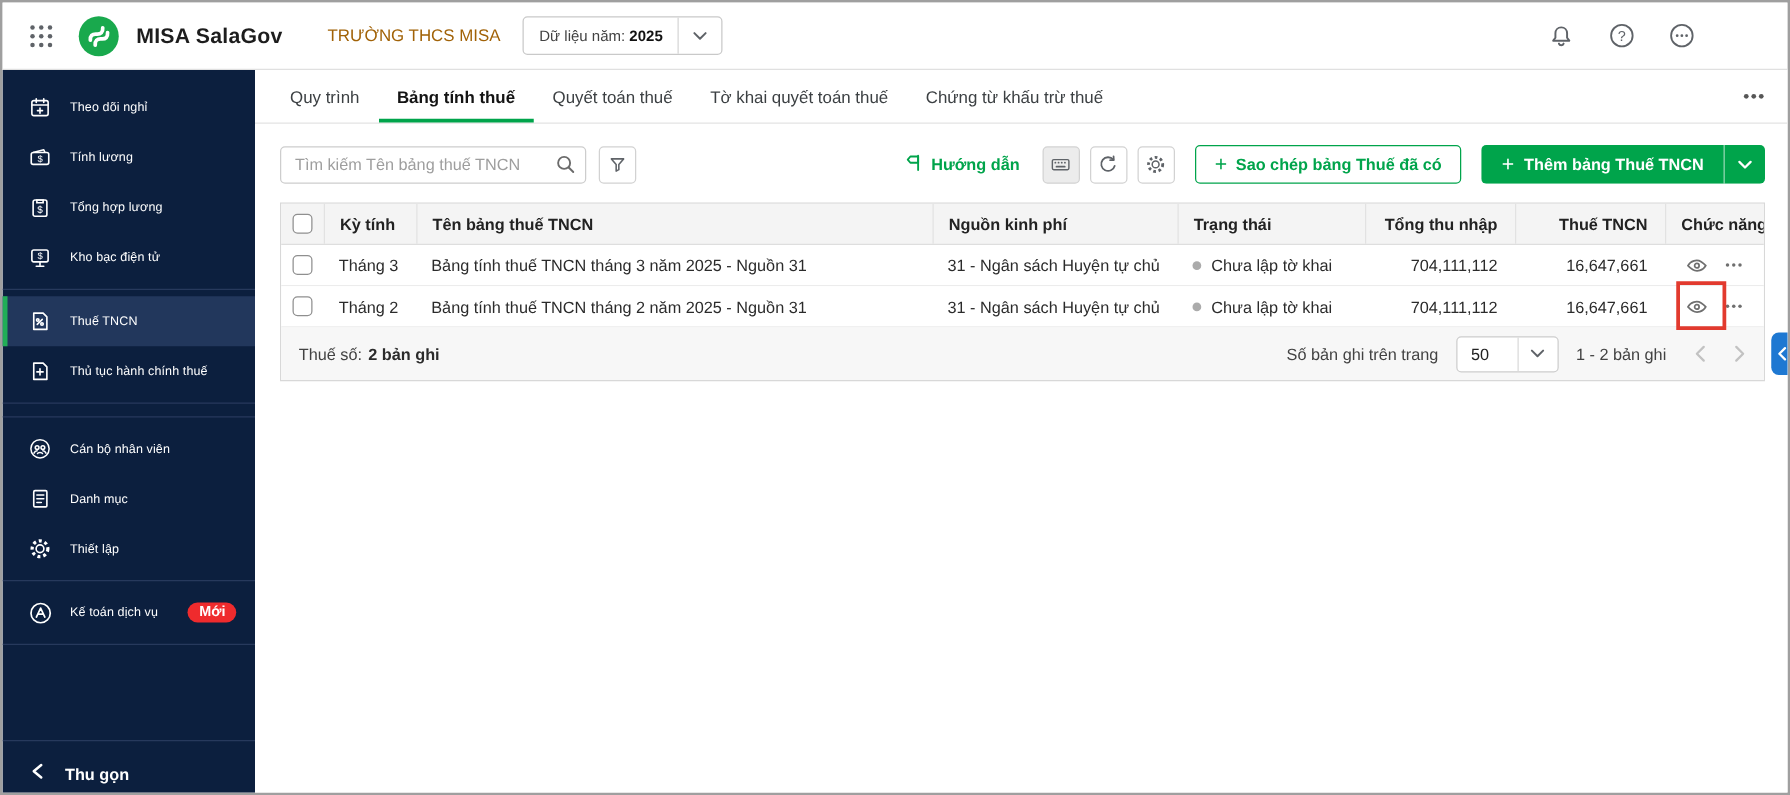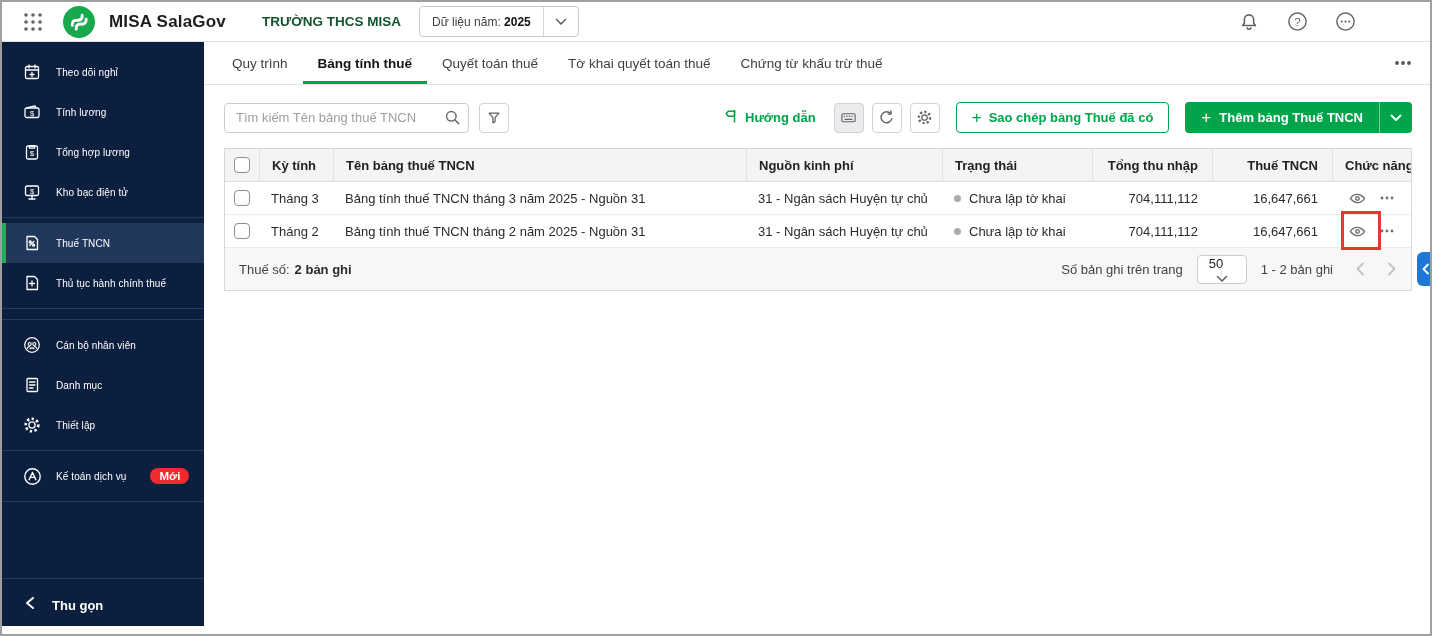--- a/index.html
+++ b/index.html
@@ -5,27 +5,27 @@
   * { margin:0; padding:0; box-sizing:border-box; }
   html,body { background:#e8e8e8; }
   body { font-family:"Liberation Sans","DejaVu Sans",sans-serif; }
   .app {
     position:relative; width:1432px; height:636px; background:#fff;
     border:2px solid #9f9f9f; overflow:hidden;
   }
 
   
   .top-header {
-    height:40px; background:#fff; border-bottom:1px solid #e0e0e0;
+    height:54px; background:#fff; border-bottom:1px solid #e0e0e0;
     display:flex; align-items:center; position:relative; z-index:5;
   }
   .apps-grid { margin-left:19px; width:24px; height:24px; display:flex; align-items:center; justify-content:center; cursor:pointer; }
   .brand-logo { margin-left:17px; width:34px; height:34px; flex:0 0 auto; }
   .app-title { margin-left:13px; font-size:17px; font-weight:700; color:#1d1d1d; letter-spacing:.2px; }
-  .org-name { margin-left:36px; font-size:13.5px; font-weight:700; color:#14532d; }
+  .org-name { margin-left:36px; font-size:13.5px; font-weight:400; color:#a16207; }
   .year-select {
     margin-left:18px; height:31px; border:1px solid #c9c9c9; border-radius:4px;
     display:flex; align-items:center; background:#fff; cursor:pointer;
   }
   .year-select .ys-text { padding:0 12px; font-size:12px; color:#424242; }
   .year-select .ys-text b { color:#111; font-weight:700; }
   .year-select .ys-div { width:1px; height:100%; background:#d6d6d6; }
   .year-select .ys-chev { width:34px; display:flex; align-items:center; justify-content:center; }
   .hdr-right { margin-left:auto; display:flex; align-items:center; gap:26px; padding-right:74px; }
   .hdr-icon { width:22px; height:22px; display:flex; align-items:center; justify-content:center; cursor:pointer; }
@@ -125,21 +125,21 @@
 
   .t-footer {
     background:#f7f7f7; height:42px; display:flex; align-items:center; padding:0 14px;
     font-size:13px; color:#424242;
   }
   .tf-total { display:flex; gap:5px; }
   .tf-total b { color:#2b2b2b; font-weight:700; }
   .tf-right { margin-left:auto; display:flex; align-items:center; gap:14px; }
   .page-size {
     height:29px; background:#fff; border:1px solid #cdcdcd; border-radius:4px;
-    display:flex; align-items:center; cursor:pointer;flex-direction:column;
+    display:flex; align-items:center; cursor:pointer;
   }
   .page-size .ps-val { padding:0 18px 0 11px; font-size:13px; color:#222; min-width:48px; }
   .page-size .ps-div { width:1px; height:100%; background:#dadada; }
   .page-size .ps-chev { width:31px; display:flex; align-items:center; justify-content:center; }
   .pg-nav { display:flex; align-items:center; gap:22px; margin-left:8px; }
   .pg-btn { cursor:default; display:flex; }
 
   .annotation-box {
     position:absolute; left:1116px; top:62px; width:40px; height:39px;
     border:3px solid #e23a2e; pointer-events:none;

